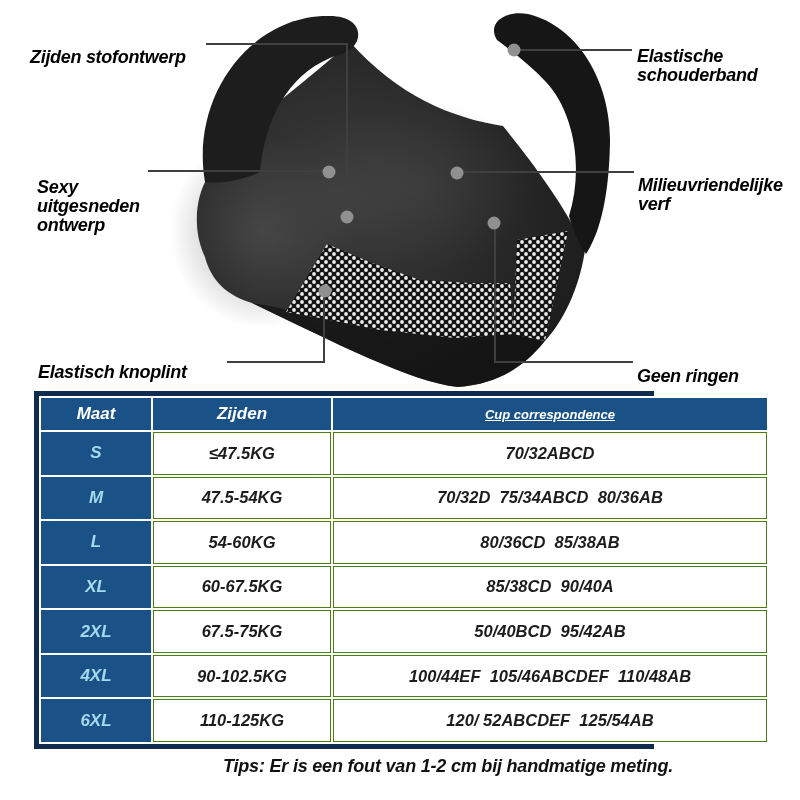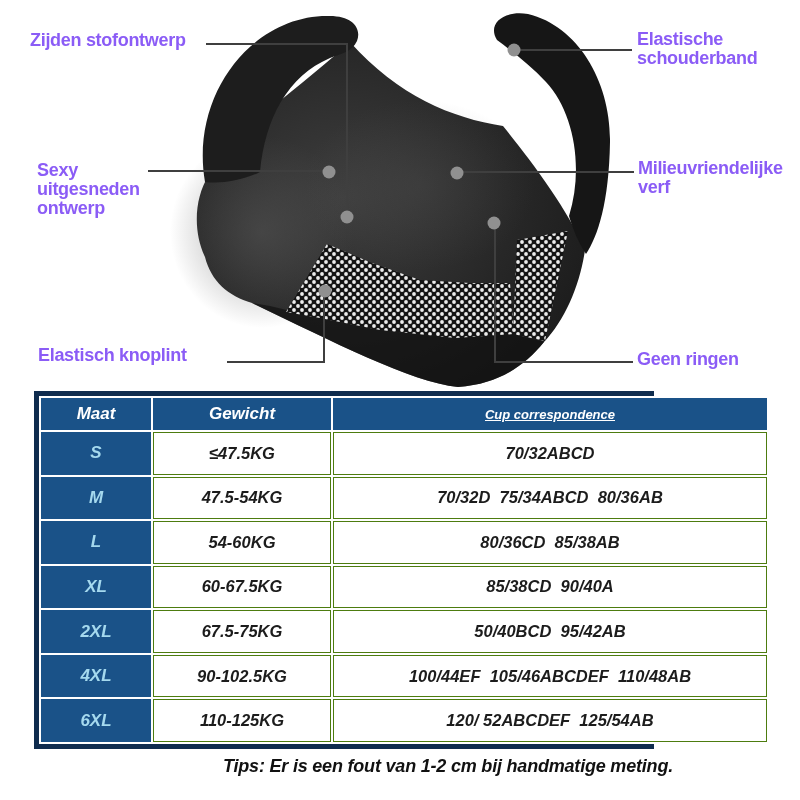--- a/index.html
+++ b/index.html
@@ -5,23 +5,23 @@
   html,body{margin:0;padding:0;}
   body{
     width:800px;height:800px;position:relative;overflow:hidden;
     background:#ffffff;
     font-family:"Liberation Sans", sans-serif;
   }
   .stage{position:absolute;inset:0;}
   svg.figure{position:absolute;left:0;top:0;}
   .callout{
     position:absolute;
-    font-weight:bold;
-    color:#8b5cf6;font-size:18px;line-height:1.06;
-    letter-spacing:-0.3px;white-space:pre-line;
+    font-weight:bold;font-style:italic;
+    color:#000000;font-size:18px;line-height:1.06;
+    letter-spacing:-0.3px;white-space:pre-line;margin-top:17px;
   }
   .co-zijden{left:30px;top:31px;}
   .co-schouderband{left:637px;top:30px;}
   .co-sexy{left:37px;top:161px;}
   .co-verf{left:638px;top:159px;}
   .co-knoplint{left:38px;top:346px;}
   .co-ringen{left:637px;top:350px;}
 
   .table-frame{
     position:absolute;left:34px;top:391px;width:620px;height:358px;
@@ -145,21 +145,21 @@
   <div class="table-frame">
     <table class="size-table">
       <colgroup>
         <col style="width:110px">
           <col style="width:178px">
           <col style="width:434px">
       </colgroup>
       <thead>
         <tr>
           <th class="hcell">Maat</th>
-          <th class="hcell">Gewicht</th>
+          <th class="hcell">Zijden</th>
           <th class="hcell hcell-cup">Cup correspondence</th>
         </tr>
       </thead>
       <tbody>
         <tr>
           <td class="cell-size">S</td>
           <td class="cell-data">≤47.5KG</td>
           <td class="cell-data">70/32ABCD</td>
         </tr>
         <tr>

